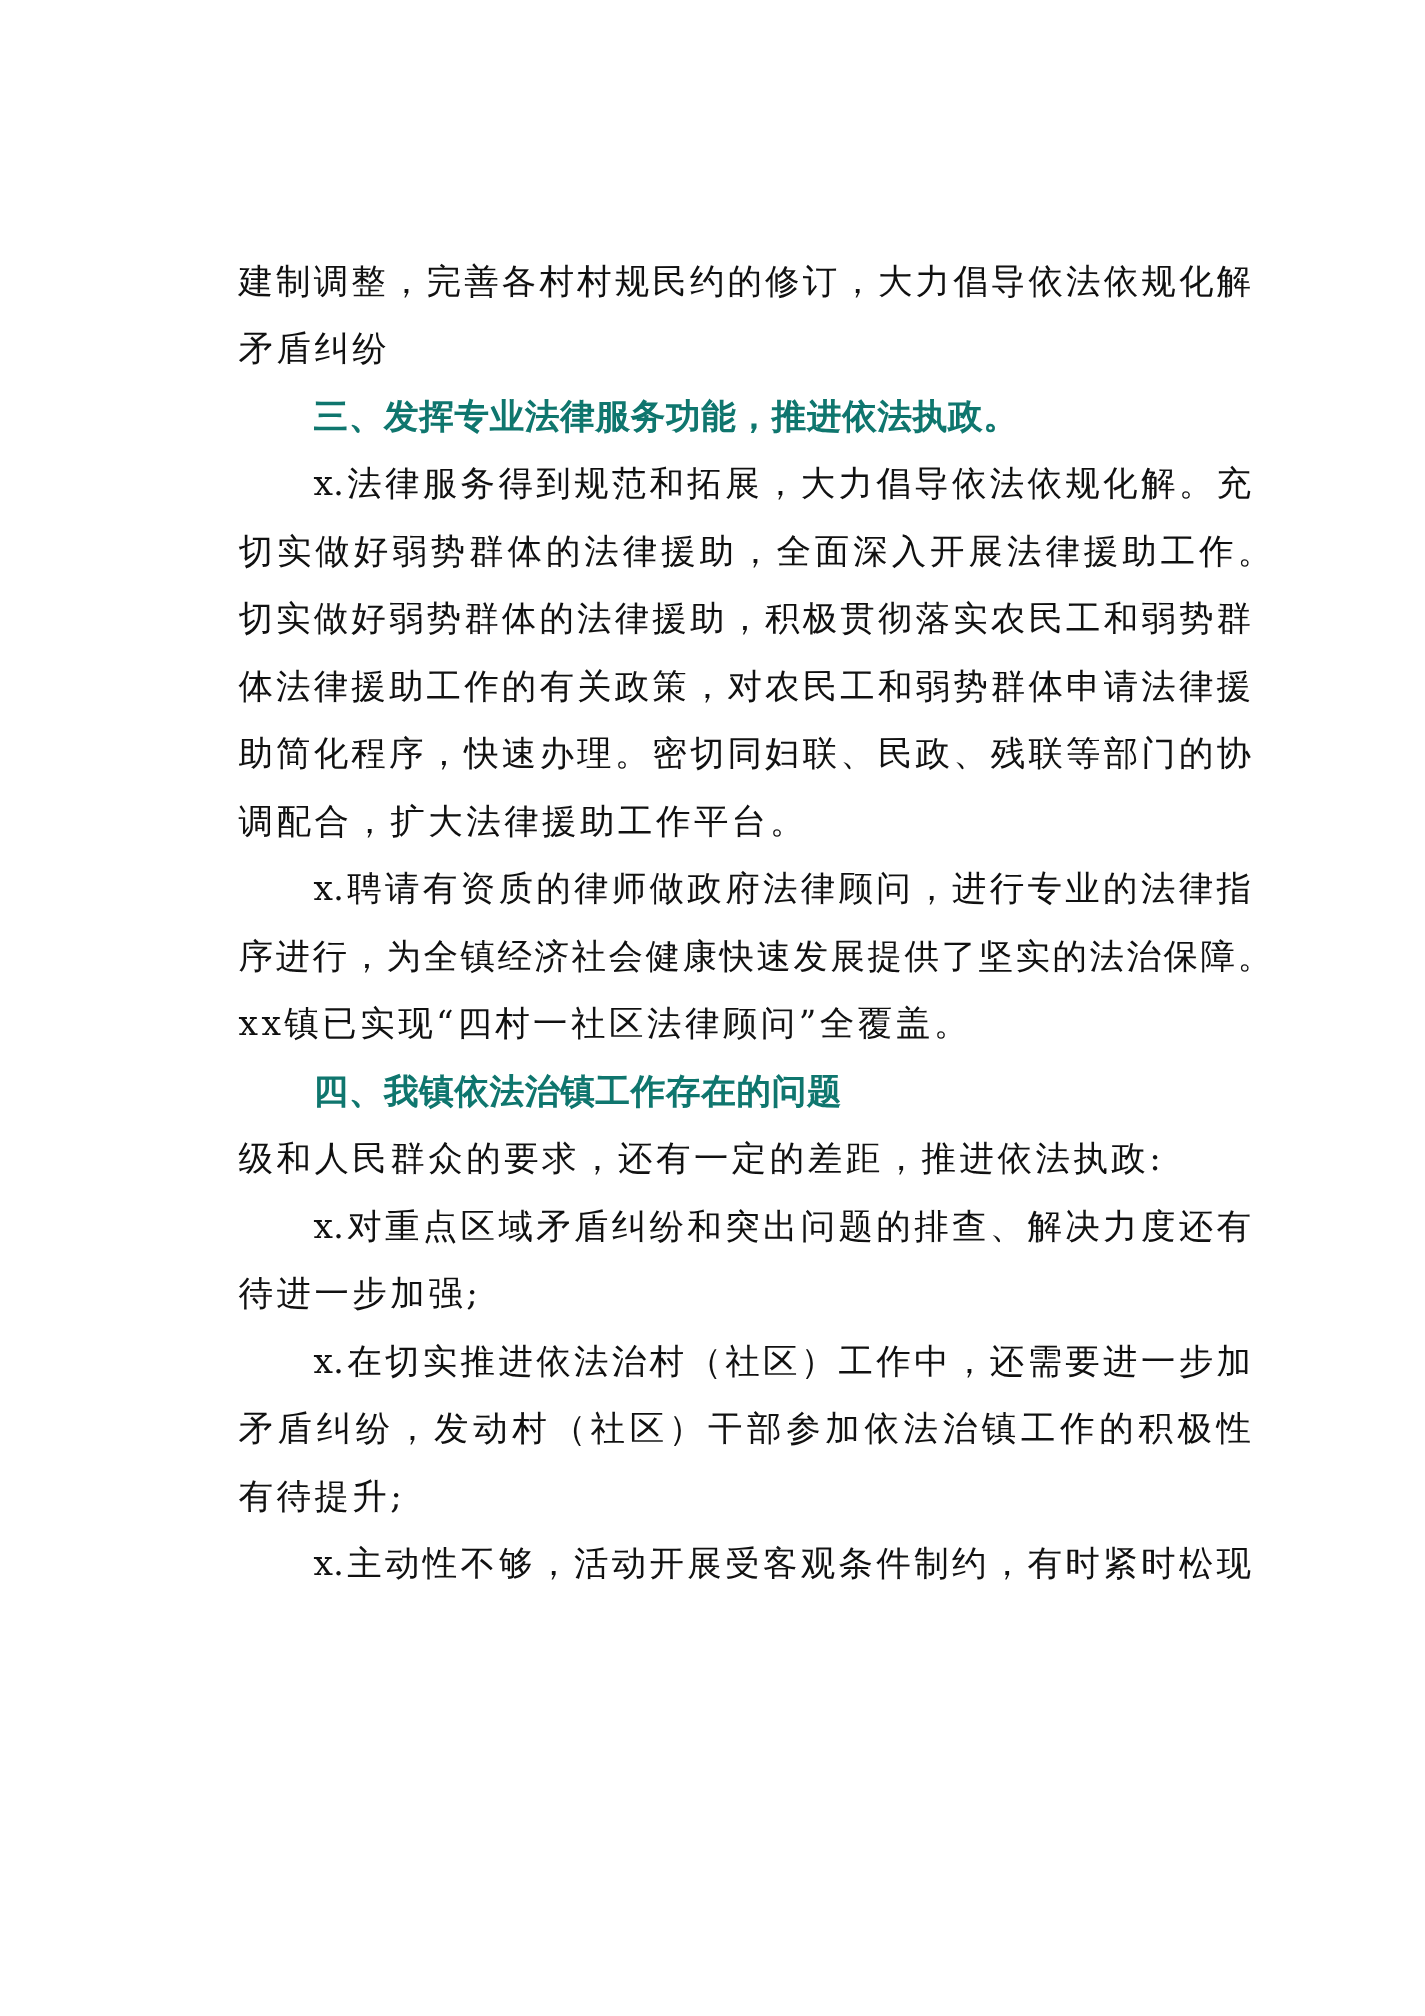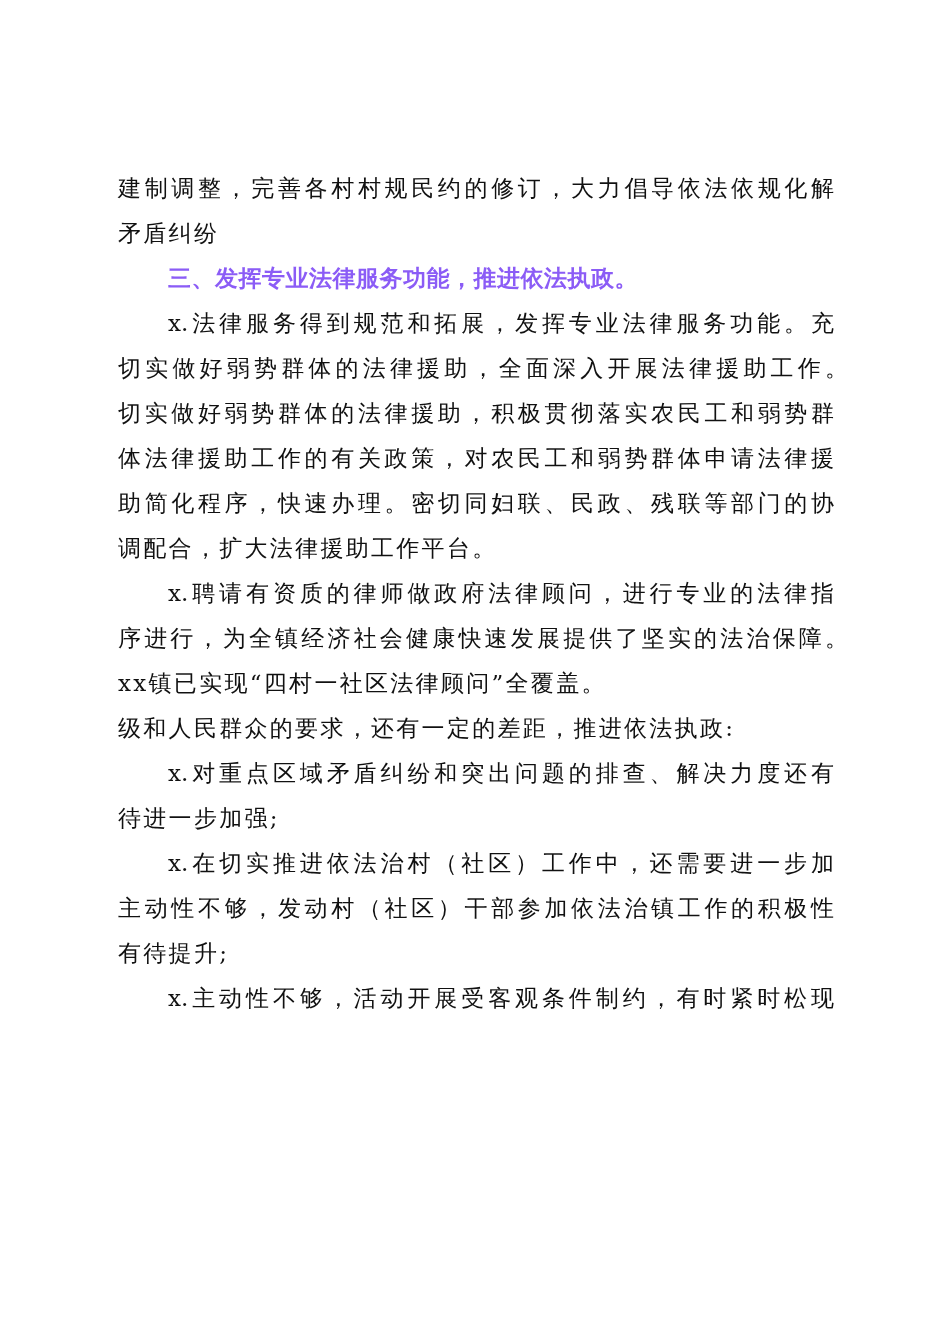--- a/index.html
+++ b/index.html
@@ -20,66 +20,68 @@
     width: 716px;
     font-family: "DejaVu Serif", "Liberation Serif", serif;
     font-size: 23px;
     color: #111111;
   }
   .line {
     height: 45px;
     line-height: 45px;
     white-space: nowrap;
     letter-spacing: 2.3px;
+    margin-left: 41px;
   }
   .line.justify {
     text-align: justify;
     text-align-last: justify;
     letter-spacing: 0;
   }
   .indent {
     padding-left: 50px;
   }
   .heading {
-    color: #8b5cf6;
+    color: #0f766e;
     font-family: "DejaVu Sans", "Liberation Sans", sans-serif;
     font-weight: bold;
     font-size: 23px;
     letter-spacing: 0.5px;
   }
   .overhang {
     margin-right: -14px;
   }
 </style>
 </head>
 <body>
 
 <div class="page">
 
   <div class="line justify">建制调整，完善各村村规民约的修订，大力倡导依法依规化解</div>
   <div class="line">矛盾纠纷</div>
 
   <div class="line heading indent">三、发挥专业法律服务功能，推进依法执政。</div>
 
-  <div class="line justify indent">x.法律服务得到规范和拓展，发挥专业法律服务功能。充</div>
+  <div class="line justify indent">x.法律服务得到规范和拓展，大力倡导依法依规化解。充</div>
   <div class="line justify overhang">切实做好弱势群体的法律援助，全面深入开展法律援助工作。</div>
   <div class="line justify">切实做好弱势群体的法律援助，积极贯彻落实农民工和弱势群</div>
   <div class="line justify">体法律援助工作的有关政策，对农民工和弱势群体申请法律援</div>
   <div class="line justify">助简化程序，快速办理。密切同妇联、民政、残联等部门的协</div>
   <div class="line">调配合，扩大法律援助工作平台。</div>
 
   <div class="line justify indent">x.聘请有资质的律师做政府法律顾问，进行专业的法律指</div>
   <div class="line justify overhang">序进行，为全镇经济社会健康快速发展提供了坚实的法治保障。</div>
   <div class="line">xx镇已实现“四村一社区法律顾问”全覆盖。</div>
 
+  <div class="line heading indent">四、我镇依法治镇工作存在的问题</div>
 
   <div class="line">级和人民群众的要求，还有一定的差距，推进依法执政:</div>
 
   <div class="line justify indent">x.对重点区域矛盾纠纷和突出问题的排查、解决力度还有</div>
   <div class="line">待进一步加强;</div>
 
   <div class="line justify indent">x.在切实推进依法治村（社区）工作中，还需要进一步加</div>
-  <div class="line justify">主动性不够，发动村（社区）干部参加依法治镇工作的积极性</div>
+  <div class="line justify">矛盾纠纷，发动村（社区）干部参加依法治镇工作的积极性</div>
   <div class="line">有待提升;</div>
 
   <div class="line justify indent">x.主动性不够，活动开展受客观条件制约，有时紧时松现</div>
 
 </div>
 
 </body></html>

